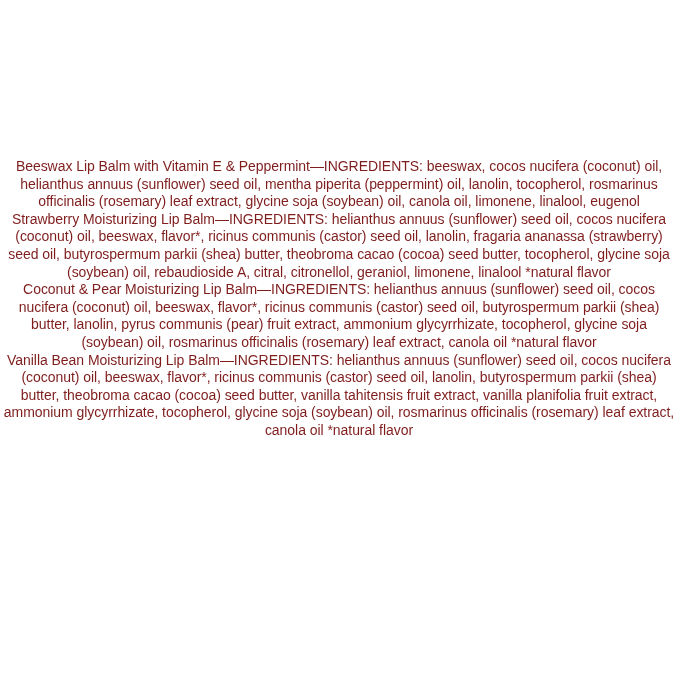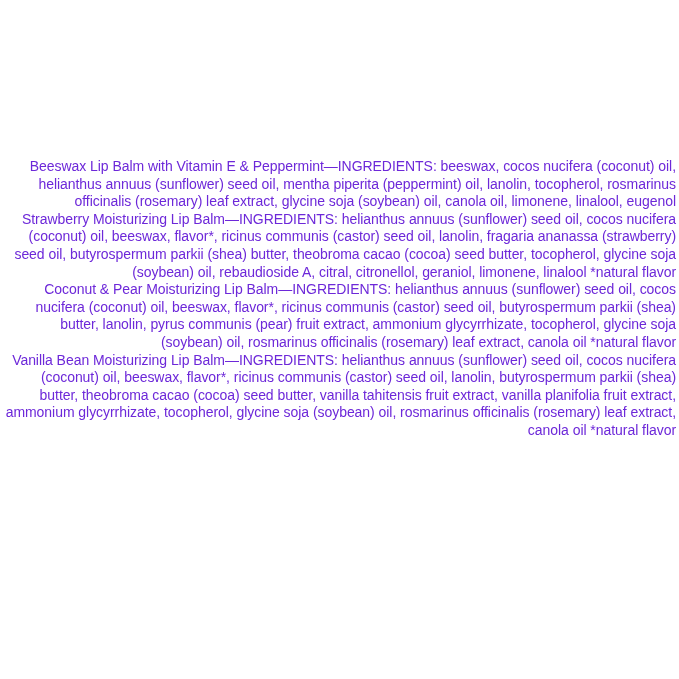--- a/index.html
+++ b/index.html
@@ -16,26 +16,26 @@
     position: relative;
     width: 679px;
     height: 679px;
     background: #ffffff;
   }
   .text-block {
     position: absolute;
     top: 158px;
     left: 2px;
     width: 674px;
-    color: #6d28d9;
+    color: #7f1d1d;
     font-family: "Liberation Sans", "DejaVu Sans", sans-serif;
     font-size: 14px;
     line-height: 17.6px;
     letter-spacing: -0.05px;
-    text-align: right;
+    text-align: center;
   }
   .text-block p {
     margin: 0;
     padding: 0;
   }
 </style>
 </head>
 <body>
 
 <div class="label-image">

